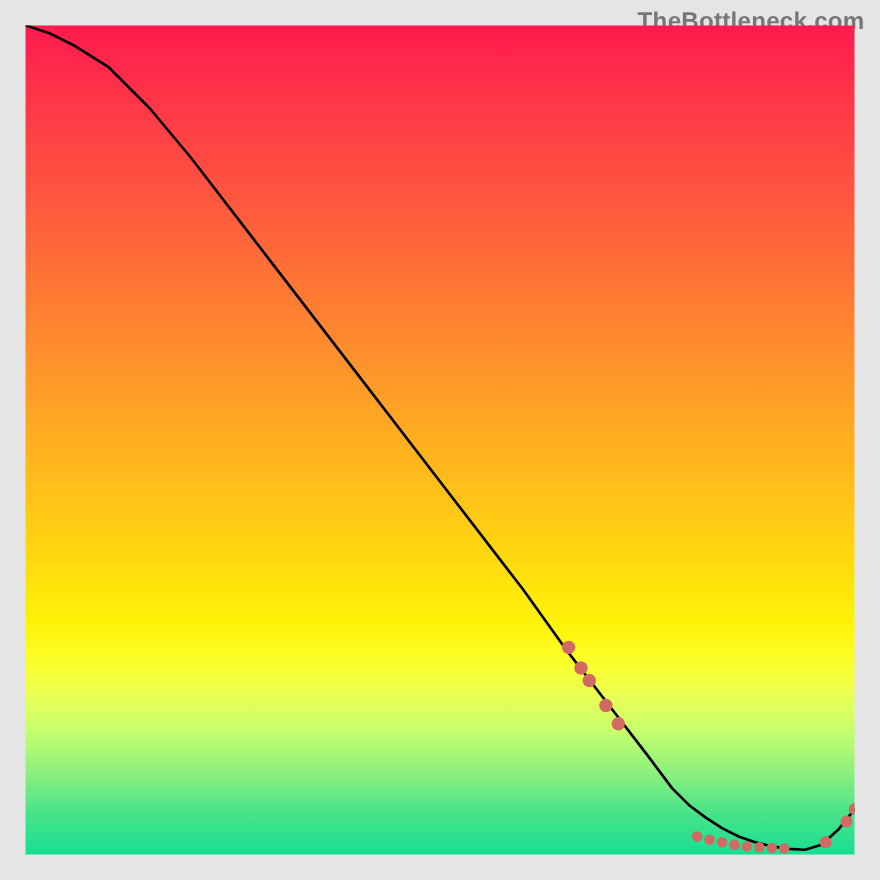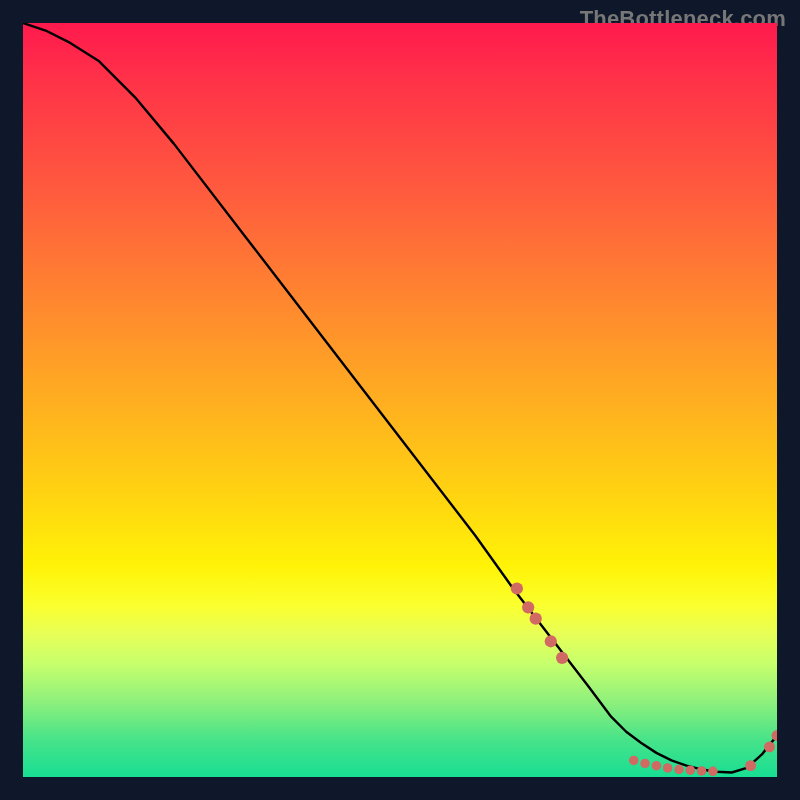--- a/index.html
+++ b/index.html
@@ -10,21 +10,21 @@
     background: #000;
     position: relative;
     font-family: Arial, Helvetica, sans-serif;
   }
   .outer {
     position: absolute;
     left: 0;
     top: 0;
     width: 800px;
     height: 800px;
-    background: #0f172a;
+    background: #e5e5e5;
   }
   .watermark {
     position: absolute;
     top: 6px;
     right: 14px;
     color: #777;
     font-size: 22px;
     font-weight: 600;
     letter-spacing: 0.2px;
     user-select: none;

